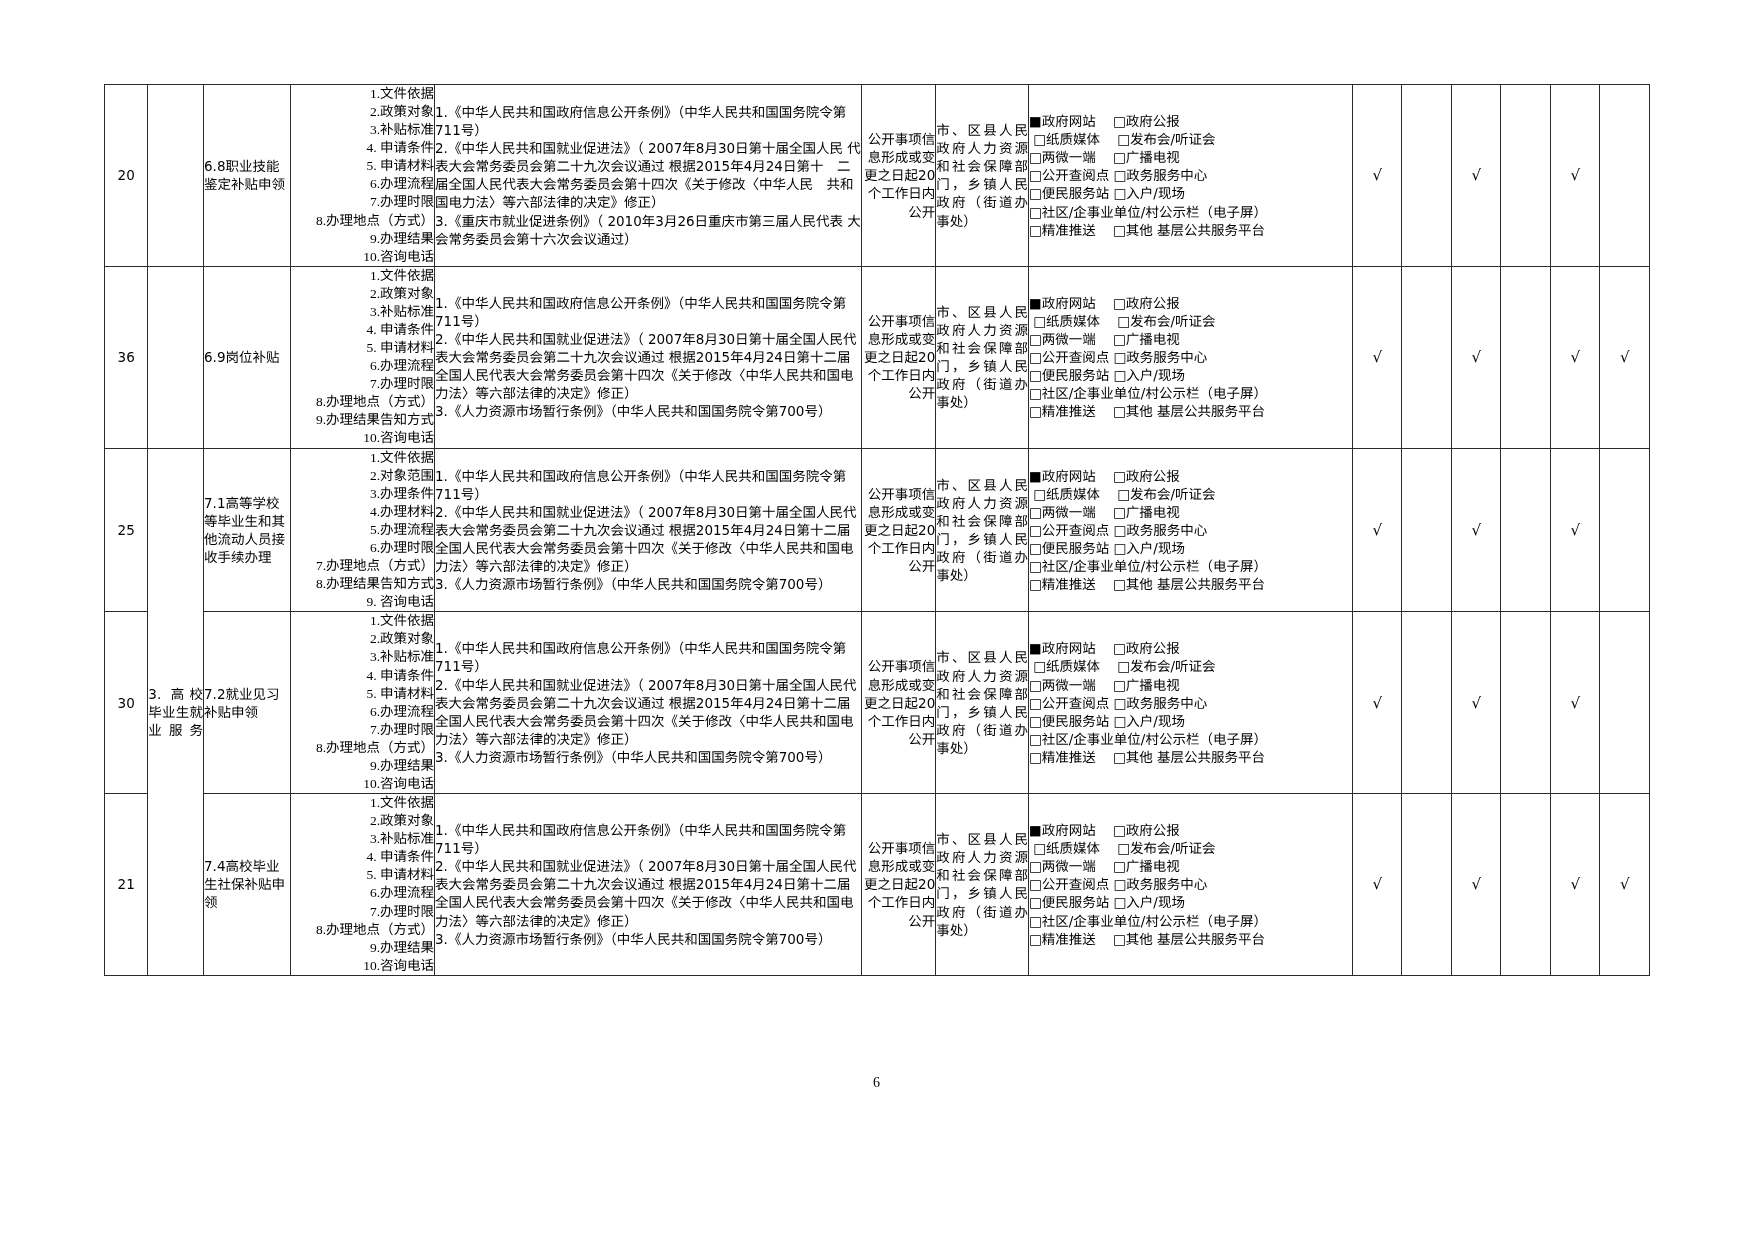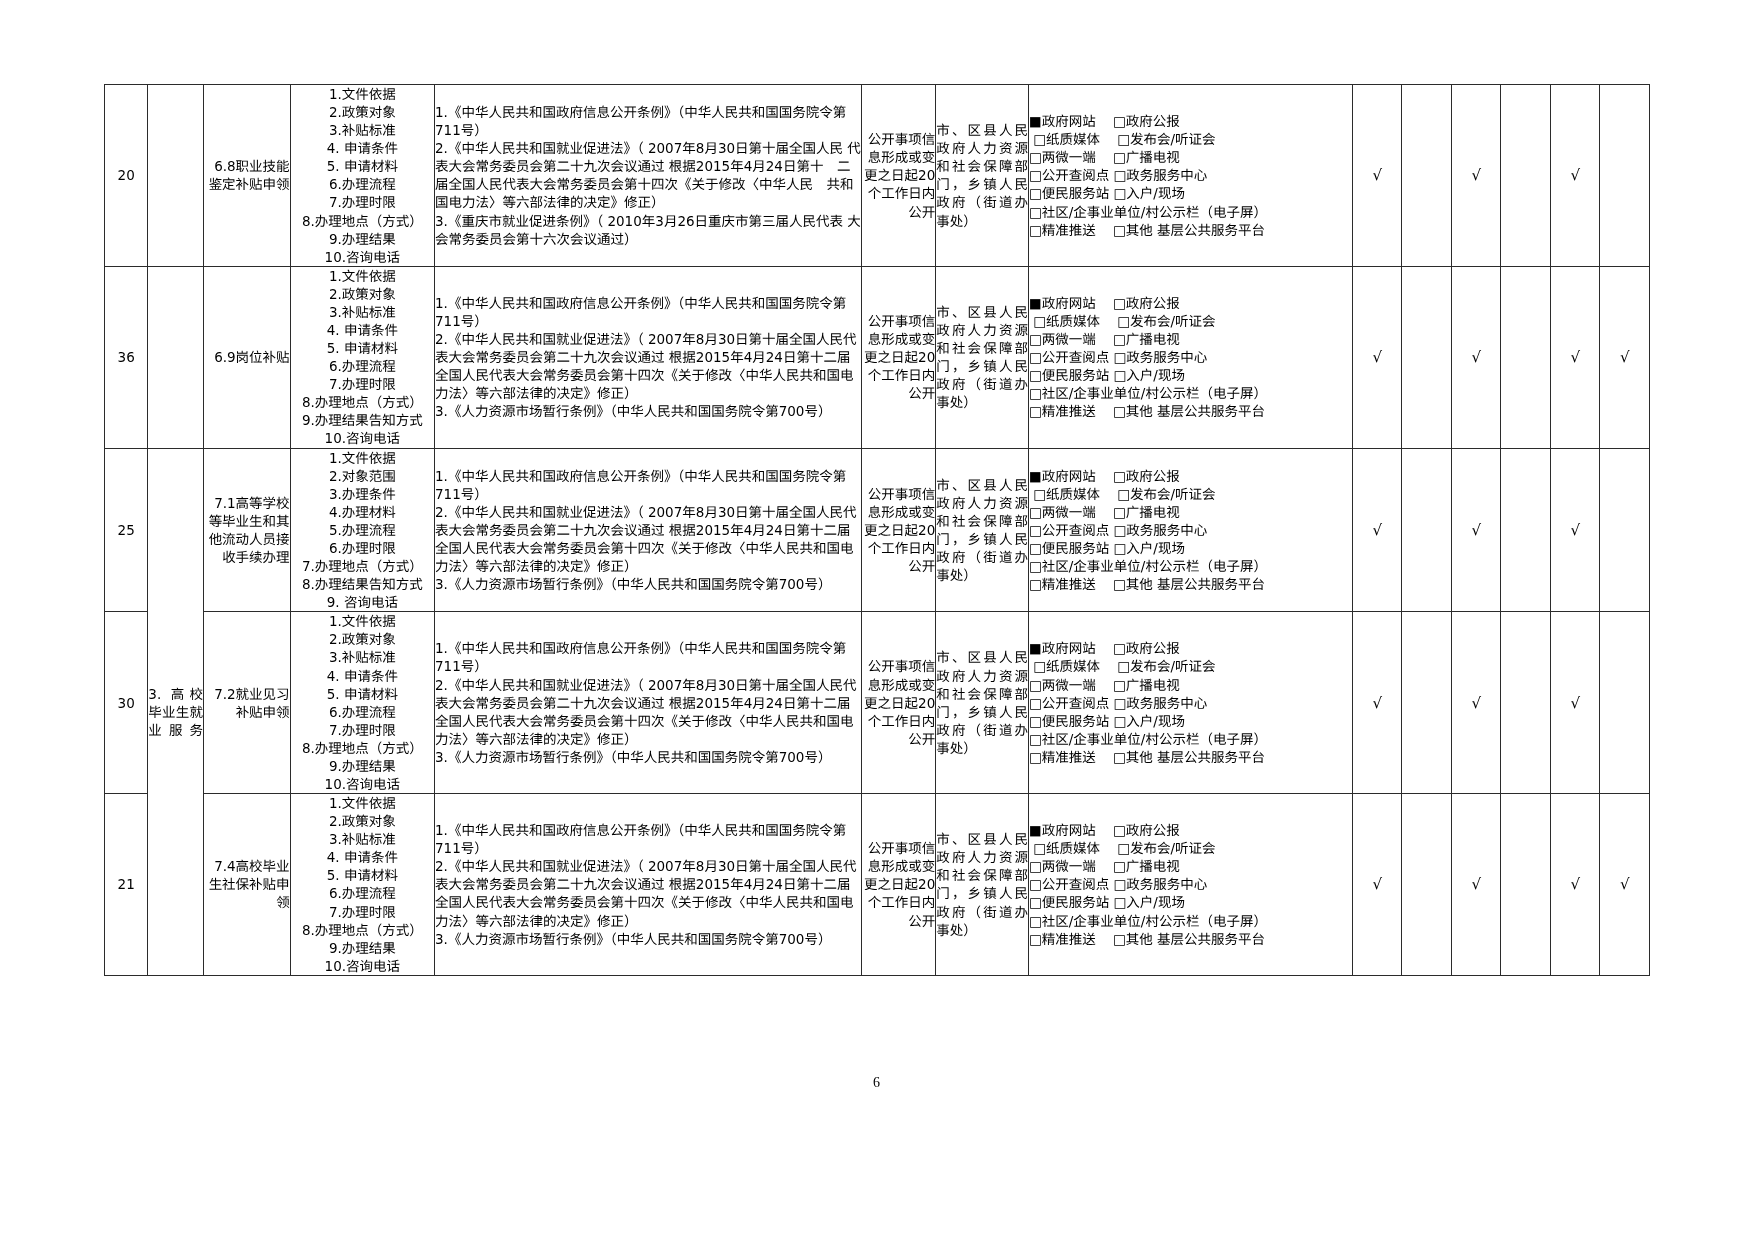--- a/index.html
+++ b/index.html
@@ -56,30 +56,31 @@
   .cat-vert {
     padding: 8px 6px;
     text-align: justify;
     text-align-last: justify;
     font-size: 13.5px;
     line-height: 1.5;
     letter-spacing: 0;
   }
   .item-name {
     padding: 6px 6px;
-    text-align: right;
+    text-align: left;
     font-size: 13.5px;
     line-height: 1.45;
   }
   .content-list {
     padding: 6px 4px 6px 16px;
     font-size: 13.5px;
     line-height: 1.42;
     white-space: pre-line;
-    text-align: center;
+    text-align: right;
+    font-family: Liberation Serif, serif;
   }
   .legal {
     padding: 6px 6px;
     font-size: 13.5px;
     line-height: 1.45;
     text-align: left;
     white-space: pre-line;
   }
   .timing {
     padding: 6px 5px;

